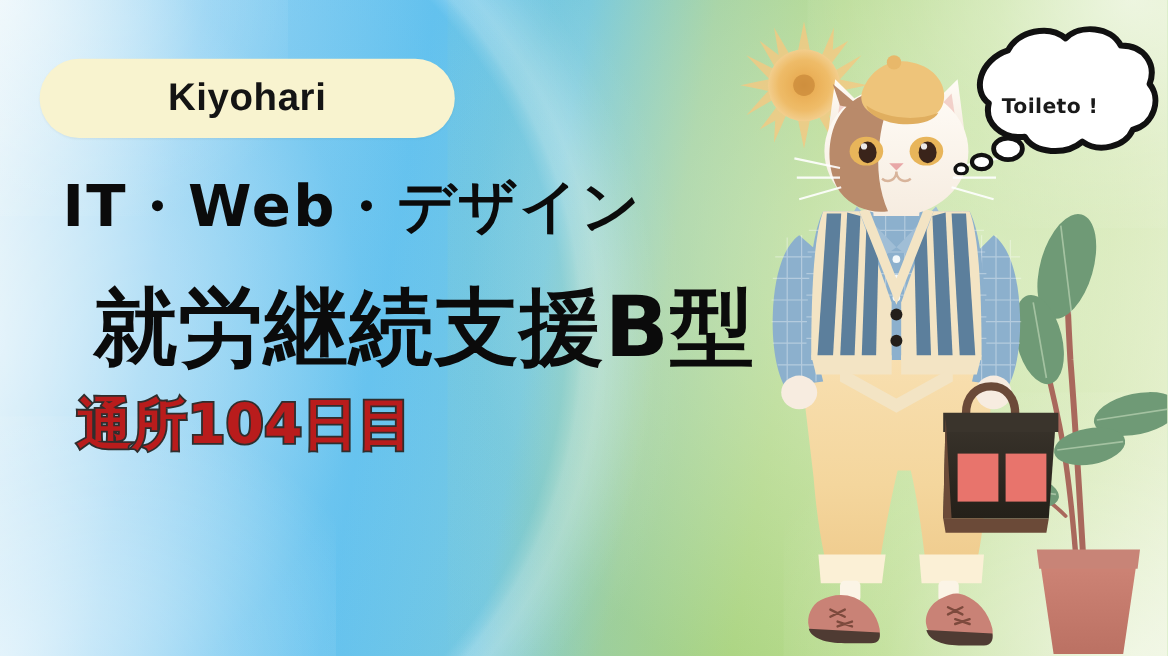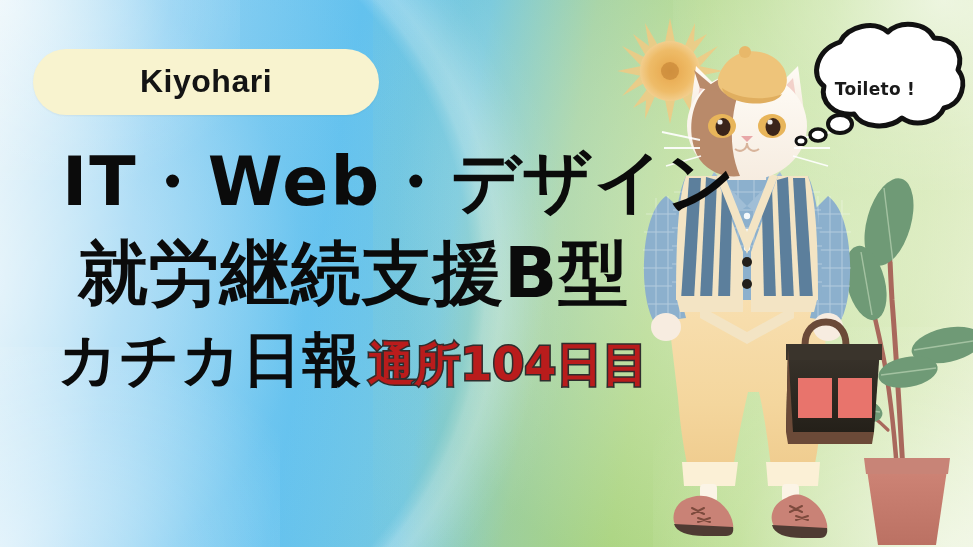--- a/index.html
+++ b/index.html
@@ -105,21 +105,21 @@
   
   #headline{
     position:absolute;left:0;top:130px;width:700px;
   }
   .hl-line{
     color:#0b0b0b;font-weight:700;line-height:1;
     white-space:nowrap;
     font-family:"DejaVu Sans","Liberation Sans",sans-serif;
   }
   #line-1{
-    position:absolute;left:62px;top:18px;font-size:68px;letter-spacing:2px;
+    position:absolute;left:52px;top:18px;font-size:48px;letter-spacing:2px;
   }
   #line-2{
     position:absolute;left:78px;top:108px;font-size:70px;letter-spacing:1px;
   }
   #line-3{
     position:absolute;left:58px;top:200px;font-size:59px;letter-spacing:1px;
     display:flex;align-items:flex-end;
   }
   #line-3 .sub{
     font-size:46px;font-weight:700;margin-left:6px;margin-bottom:2px;
@@ -375,18 +375,17 @@
   </div>
 
   <div id="name-badge">
     <span class="txt">Kiyohari</span>
   </div>
 
   <div id="headline">
     <div class="hl-line" id="line-1">IT・Web・デザイン</div>
     <div class="hl-line" id="line-2">就労継続支援B型</div>
     <div class="hl-line" id="line-3">
-      <span>カチカ日報</span>
       <span class="sub">通所104日目</span>
     </div>
   </div>
 
 </div>
 
 </body></html>

